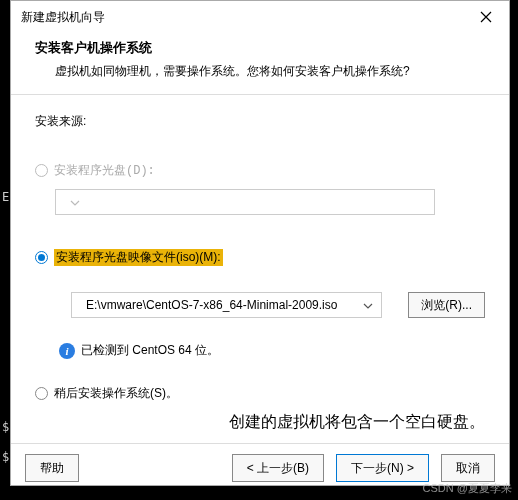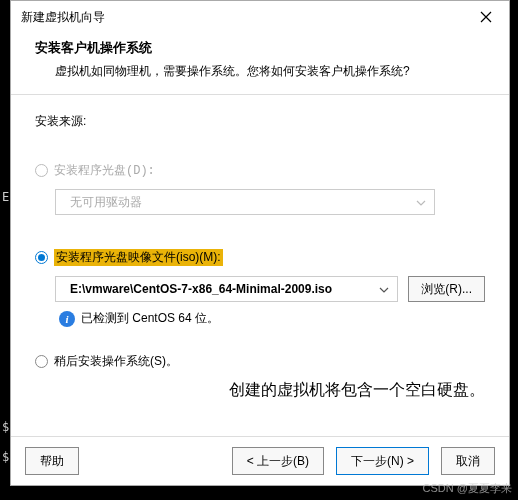--- a/index.html
+++ b/index.html
@@ -60,34 +60,33 @@
   </div>
 
   <div class="content">
     <div class="source-label">安装来源:</div>
 
     <div class="radio-row">
       <div class="radio disabled"></div>
       <span class="radio-label disabled">安装程序光盘(D):</span>
     </div>
     <div class="combo">
-      <span>无可用驱动器</span>
       <span class="combo-chevron"><svg viewBox="0 0 10 6">
             <path d="M1 1 L5 5 L9 1" stroke="#bbb" stroke-width="1.2" fill="none"></path>
           </svg></span>
     </div>
 
     <div style="height:14px;"></div>
 
     <div class="radio-row">
       <div class="radio selected"></div>
       <span class="radio-label highlighted">安装程序光盘映像文件(iso)(M):</span>
     </div>
     <div class="iso-row">
-      <div class="combo active" style="margin:0;font-weight:bold;">
+      <div class="combo active" style="margin:16px;">
         <span>E:\vmware\CentOS-7-x86_64-Minimal-2009.iso</span>
         <span class="combo-chevron"><svg viewBox="0 0 10 6">
               <path d="M1 1 L5 5 L9 1" stroke="#555" stroke-width="1.2" fill="none"></path>
             </svg></span>
       </div>
       <button class="browse-btn">浏览(R)...</button>
     </div>
     <div class="info-row">
       <div class="info-icon">i</div>
       <span>已检测到 CentOS 64 位。</span>

